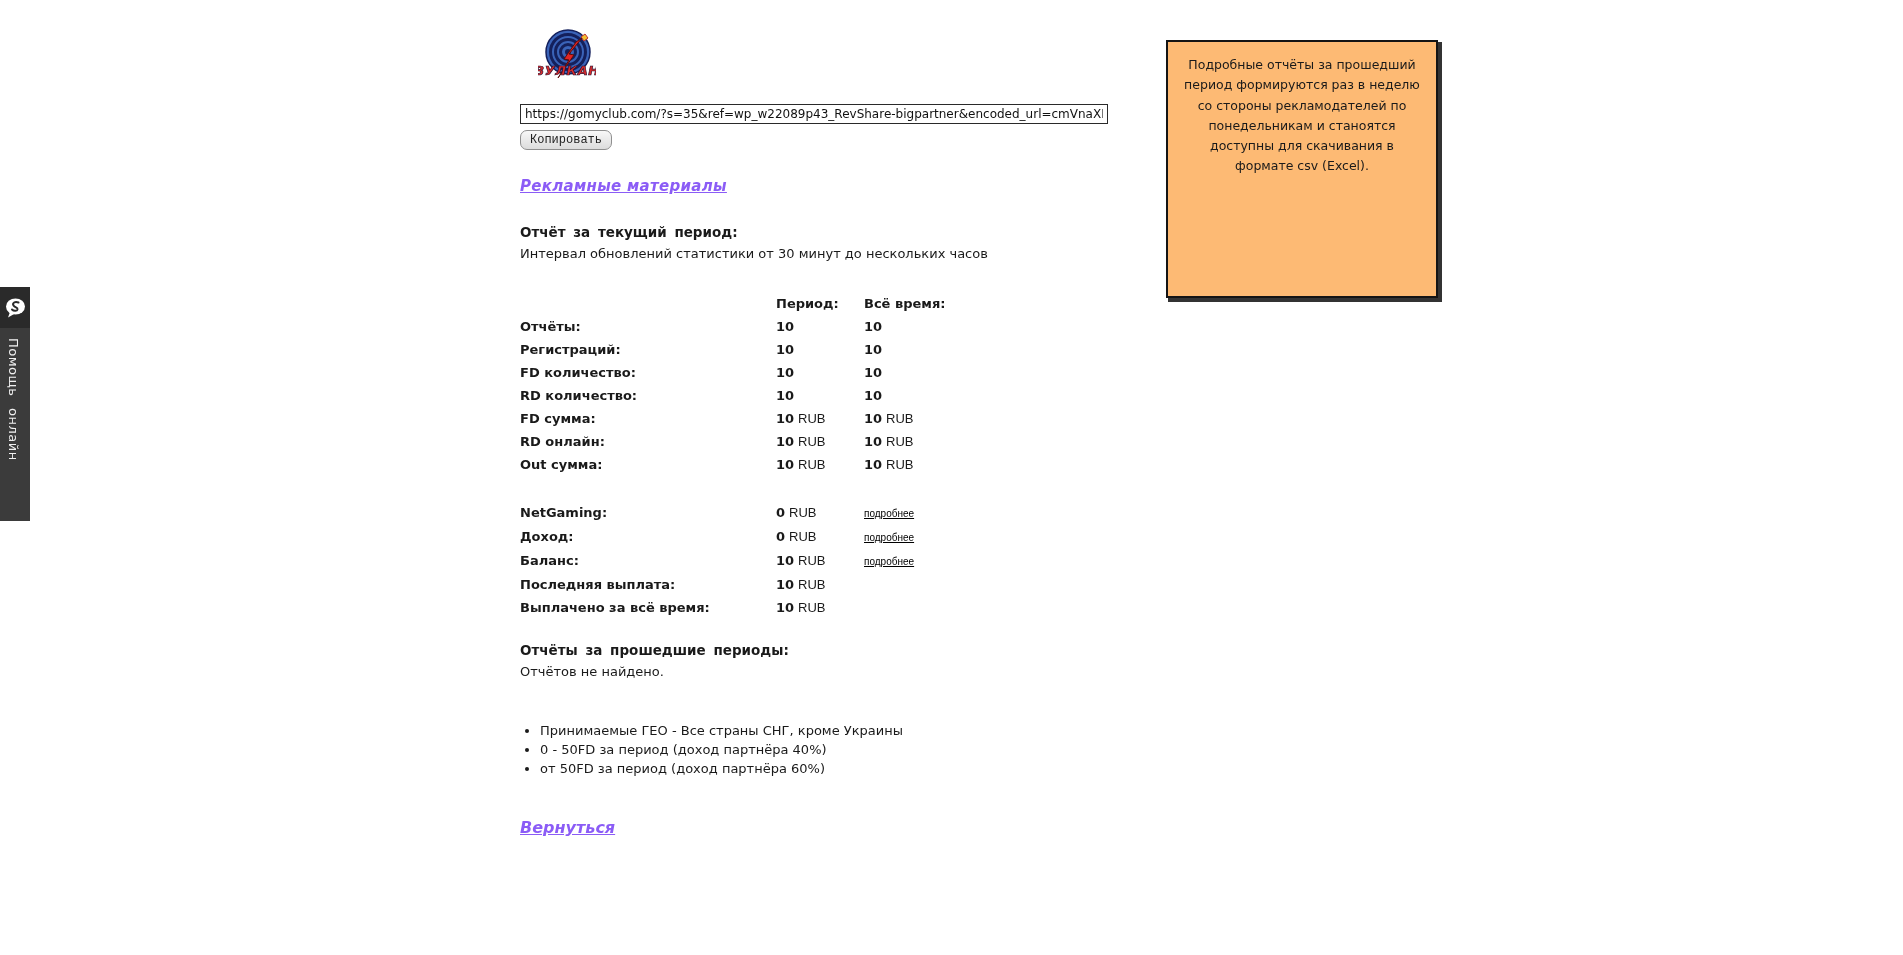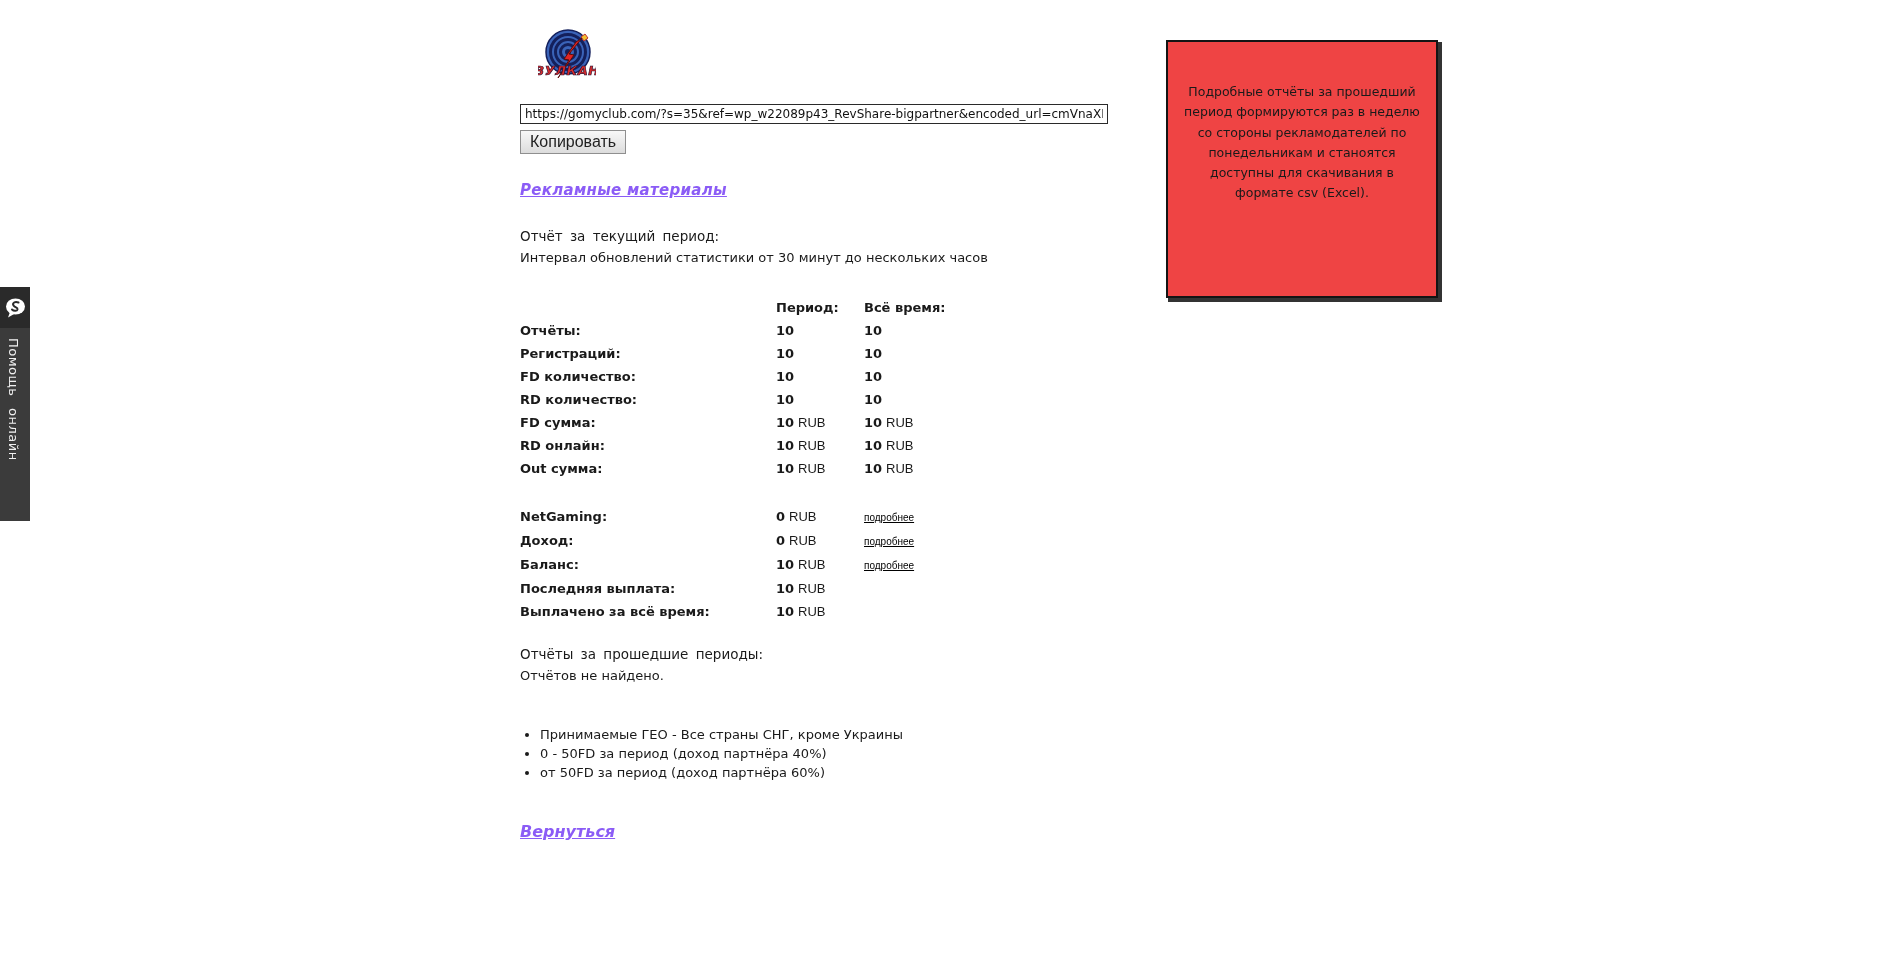--- a/index.html
+++ b/index.html
@@ -6,30 +6,30 @@
   html,body { width:1903px; height:955px; background:#ffffff; overflow:hidden;
     font-family:"DejaVu Sans", sans-serif; color:#1a1a1a; }
 
   .main { position:absolute; left:520px; top:28px; width:600px; }
 
   .logo-wrap { margin-left:18px; width:58px; height:56px; }
 
   .ref-input { display:block; margin-top:20px; width:588px; height:20px;
     border:1px solid #2a2a2a; background:#fff; font-family:"DejaVu Sans",sans-serif;
     font-size:12px; padding:1px 4px; color:#111; }
-  .copy-btn { margin-top:6px; font-family:Liberation Sans, sans-serif; font-size:16px;
-    padding:2px 9px; border:1px solid #8f8f8f; border-radius:0; color:#222;
+  .copy-btn { margin-top:6px; font-family:Liberation Mono, monospace; font-size:12px;
+    padding:2px 9px; border:1px solid #8f8f8f; border-radius:7px; color:#222;
     background:linear-gradient(#f8f8f8,#dcdcdc); cursor:pointer; }
 
   .red-link { display:inline-block; color:#8b5cf6; font-weight:bold; font-style:italic;
     text-decoration:underline; cursor:pointer; }
   .promo-link { margin-top:27px; font-size:15px; letter-spacing:0.3px; }
   .back-link { margin-top:40px; font-size:16px; }
 
-  .sec-title { font-weight:normal; font-size:13.5px; word-spacing:3px; }
+  .sec-title { font-weight:bold; font-size:13.5px; word-spacing:3px; }
   .report-title { margin-top:29px; }
   .subtitle { margin-top:6px; font-size:13px; }
 
   .grid { display:grid; grid-template-columns:256px 88px 160px; }
   .grid .cell { line-height:23px; font-size:13px; }
   .stats { margin-top:31px; }
   .hdr { font-weight:bold; }
   .num { font-weight:bold; }
   .unit { font-family:"Liberation Sans",sans-serif; margin-left:4px; }
   .finance { margin-top:25px; }
@@ -37,22 +37,22 @@
     text-decoration:underline; cursor:pointer; }
 
   .past-title { margin-top:23px; }
   .empty-note { margin-top:6px; font-size:13px; }
 
   ul.notes { margin-top:42px; padding-left:20px; font-size:13px; }
   ul.notes li { line-height:19px; }
   ul.defs { margin-top:35px; }
 
   .info-box { position:absolute; left:1166px; top:40px; width:272px; min-height:258px;
-    background:#ef4444; border:2px solid #141414; box-shadow:3px 3px 0 1px #333;
-    padding:40px 14px; text-align:center; font-size:12.5px; line-height:1.62; }
+    background:#fdba74; border:2px solid #141414; box-shadow:3px 3px 0 1px #333;
+    padding:13px 14px; text-align:center; font-size:12.5px; line-height:1.62; }
   .info-box .p2 { margin-top:29px; }
 
   .chat-tab { position:absolute; left:0; top:287px; width:30px; }
   .chat-icon-box { height:41px; background:#2a2a2a; display:flex;
     align-items:center; justify-content:center; cursor:pointer; }
   .chat-label-box { height:193px; background:#3b3b3b; position:relative; cursor:pointer; }
   .chat-label-box span { position:absolute; left:21px; top:10px; transform:rotate(90deg);
     transform-origin:0 0; white-space:nowrap; color:#efefef; font-size:13px;
     letter-spacing:0.5px; word-spacing:7px; }
 </style>

